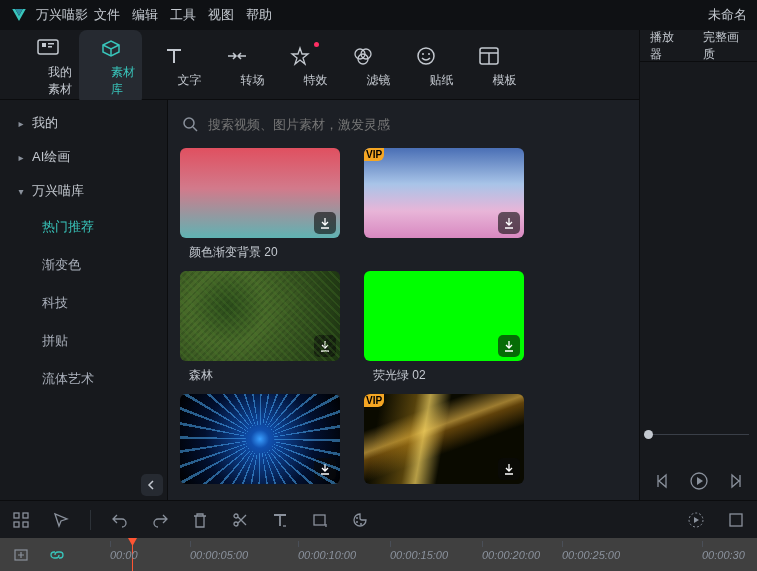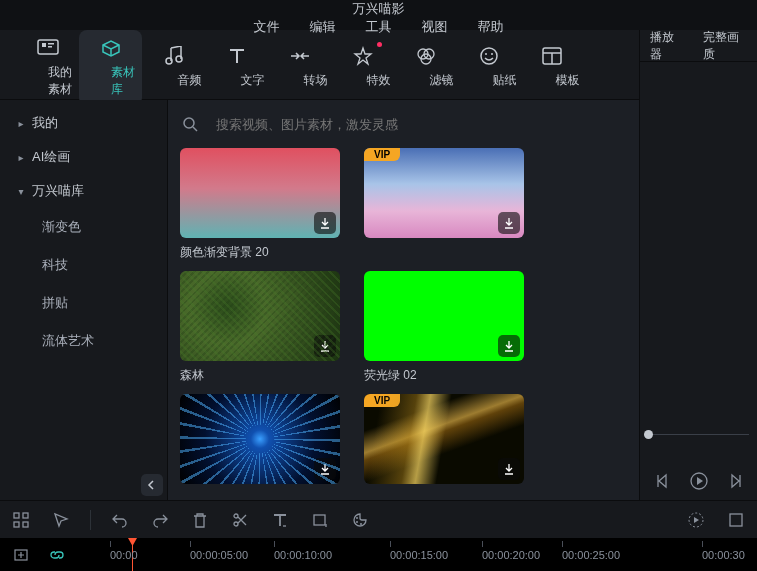--- a/index.html
+++ b/index.html
@@ -1,20 +1,20 @@
 <!DOCTYPE html>
 <html><head>
 <meta charset="utf-8">
 <style>
 * { margin: 0; padding: 0; box-sizing: border-box; }
 body { width: 757px; height: 571px; background: #0f1114; color: #c4c9d0; font-family: "Microsoft YaHei", Arial, sans-serif; font-size: 13px; overflow: hidden; }
 
-.titlebar { height: 30px; display: flex; align-items: center; padding: 0 10px; background: #0f1114; flex-direction: column; }
+.titlebar { height: 30px; display: flex; align-items: center; padding: 0 10px; background: #0f1114; }
 .logo { width: 18px; height: 18px; margin-right: 8px; }
-.menu { display: flex; gap: 30px; margin-left: 0; }
+.menu { display: flex; gap: 12px; margin-left: 6px; }
 .menu span { cursor: pointer; }
 .doc-title { margin-left: auto; }
 
 .top-tabs { height: 70px; display: flex; align-items: center; padding: 6px 16px 0; gap: 0; background: #17191d; border-bottom: 1px solid #0b0c0e; }
 .tab { width: 63px; display: flex; flex-direction: column; align-items: center; gap: 6px; padding: 8px 0; border-radius: 8px; cursor: pointer; position: relative; }
 .tab.active { background: #262a31; color: #39c5bb; }
 .tab-icon { height: 20px; display: flex; align-items: center; justify-content: center; }
 .tab-label { font-size: 12px; margin-left: 32px; }
 .dot { position: absolute; top: 4px; right: 12px; width: 5px; height: 5px; background: #ff2e63; border-radius: 50%; }
 
@@ -23,30 +23,30 @@
 .sidebar { width: 168px; background: #17191d; border-right: 1px solid #0b0c0e; padding-top: 6px; position: relative; }
 .side-top { padding: 0 6px; }
 .side-item { display: flex; align-items: center; gap: 6px; padding: 8px 10px; cursor: pointer; border-radius: 6px; font-size: 13px; }
 .side-children { padding-left: 30px; }
 .side-children .side-item { padding: 10px 12px; font-size: 13px; color: #aab0bb; }
 .side-children .side-item.active { color: #39c5bb; }
 .chev { width: 10px; text-align: center; font-size: 10px; color: #8a919c; }
 .collapse-handle { position: absolute; bottom: 4px; right: 4px; width: 22px; height: 22px; background: #262a31; border-radius: 5px; display: flex; align-items: center; justify-content: center; cursor: pointer; }
 
 .content { flex: 1; background: #1c1f25; display: flex; flex-direction: column; }
-.searchbar { height: 48px; display: flex; align-items: center; padding: 0 14px; gap: 18px; }
+.searchbar { height: 48px; display: flex; align-items: center; padding: 0 14px; gap: 10px; }
 .search-input { flex: 1; background: transparent; border: none; color: #c4c9d0; font-size: 13px; outline: none; }
 .more-btn { width: 30px; height: 30px; background: #262a31; border-radius: 6px; display: flex; align-items: center; justify-content: center; cursor: pointer; letter-spacing: 2px; }
 
 .grid { flex: 1; overflow: hidden; padding: 0 12px; display: grid; grid-template-columns: 160px 160px; gap: 8px 24px; align-content: start; }
 .card { }
 .thumb { width: 160px; height: 90px; border-radius: 6px; position: relative; overflow: hidden; }
 .thumb .dl { position: absolute; bottom: 4px; right: 4px; width: 22px; height: 22px; background: rgba(10,10,10,0.6); border-radius: 5px; display: flex; align-items: center; justify-content: center; cursor: pointer; }
-.vip { position: absolute; top: 0; left: 0; background: #f5a623; color: #000; font-size: 10px; font-weight: bold; padding: 1px 10px; border-radius: 4px 0 6px 0; }
-.card-title { font-size: 12px; margin-top: 6px; margin-bottom: 2px; }
+.vip { position: absolute; top: 0; left: 0; background: #f5a623; color: #000; font-size: 10px; font-weight: bold; padding: 1px 2px; border-radius: 4px 0 6px 0; }
+.card-title { font-size: 12px; margin-top: 6px; margin-bottom: 2px; margin-left: 9px; }
 
 .gradient1 { background: linear-gradient(180deg, #e05060 0%, #d27a8b 45%, #5fb3b3 100%); }
 .romance { background: linear-gradient(180deg, #4a6fb5 0%, #a8c4e8 40%, #e8b5d8 70%, #d888c0 100%); }
 .forest { background: radial-gradient(circle at 30% 40%, #2a4a1a 0%, #4a6a2a 30%, #1a3010 100%); position: relative; }
 .forest::after { content: ""; position: absolute; inset: 0; background: repeating-linear-gradient(45deg, rgba(70,120,40,0.3) 0 2px, transparent 2px 6px), repeating-linear-gradient(-45deg, rgba(30,60,20,0.3) 0 2px, transparent 2px 5px); }
 .green { background: #00ff00; }
 .burst { background: radial-gradient(circle, #3a9fff 0%, #1050b0 10%, #021030 60%, #000 100%); position: relative; }
 .burst::after { content: ""; position: absolute; inset: 0; background: repeating-conic-gradient(from 0deg at 50% 50%, rgba(80,180,255,0.5) 0deg 2deg, transparent 2deg 10deg); mask: radial-gradient(circle, transparent 15%, #000 16%, #000 100%); -webkit-mask: radial-gradient(circle, transparent 15%, #000 16%, #000 100%); }
 .gold { background: #0a0a00; position: relative; }
 .gold::after { content: ""; position: absolute; inset: 0; background: linear-gradient(100deg, transparent 10%, rgba(200,150,30,0.4) 30%, rgba(255,220,100,0.7) 38%, transparent 50%), linear-gradient(-20deg, transparent 40%, rgba(180,120,20,0.5) 55%, rgba(255,200,80,0.6) 60%, transparent 75%); }
@@ -55,21 +55,21 @@
 .player-tabs { height: 32px; display: flex; align-items: center; border-bottom: 1px solid #0b0c0e; padding: 0 10px; gap: 20px; font-size: 12px; }
 .play-controls { position: absolute; bottom: 8px; left: 0; right: 0; display: flex; justify-content: center; gap: 14px; }
 .play-btn { width: 22px; height: 22px; display: flex; align-items: center; justify-content: center; cursor: pointer; color: #8a919c; }
 .slider-line { position: absolute; bottom: 65px; left: 8px; right: 8px; height: 1px; background: #3a3f48; }
 .slider-knob { position: absolute; left: -4px; top: -4px; width: 9px; height: 9px; background: #c4c9d0; border-radius: 50%; }
 
 .toolbar { height: 38px; background: #17191d; border-top: 1px solid #0b0c0e; display: flex; align-items: center; padding: 0 10px; gap: 18px; }
 .toolbar .sep { width: 1px; height: 20px; background: #2d3238; }
 .tool-btn { width: 22px; height: 22px; display: flex; align-items: center; justify-content: center; cursor: pointer; color: #8a919c; }
 
-.timeline { height: 33px; background: #000000; display: flex; }
+.timeline { height: 33px; background: #404040; display: flex; font-style: italic; }
 .tl-left { width: 110px; display: flex; align-items: center; padding: 0 10px; gap: 14px; }
 .tl-ruler { flex: 1; position: relative; display: flex; align-items: center; font-size: 11px; color: #8a919c; }
 .tl-playhead { position: absolute; left: 22px; top: 0; width: 1px; height: 100%; background: #ff5533; }
 .tl-playhead::before { content: ""; position: absolute; top: 0; left: -4px; width: 9px; height: 8px; background: #ff5533; clip-path: polygon(0 0, 100% 0, 50% 100%); }
 .tick { position: absolute; }
 .tick::before { content: ""; position: absolute; top: -8px; left: 0; width: 1px; height: 6px; background: #4a4f58; }
 </style>
 </head>
 <body>
 
@@ -105,30 +105,20 @@
     <div class="tab-icon">
         <svg width="22" height="20" viewBox="0 0 22 20">
           <path d="M3 7 L11 3 L19 7 L19 14 L11 18 L3 14 Z" fill="none" stroke="#39c5bb" stroke-width="1.5"></path>
           <path d="M3 7 L11 11 L19 7 M11 11 L11 18" fill="none" stroke="#39c5bb" stroke-width="1.5"></path>
         </svg>
       </div>
     <span class="tab-label">素材库</span>
   </div>
   <div class="tab">
     <div class="tab-icon">
-        <svg width="18" height="20" viewBox="0 0 18 20">
-          <path d="M6 2 L16 0 L16 13 M6 2 L6 15" fill="none" stroke="#c4c9d0" stroke-width="1.5"></path>
-          <circle cx="4" cy="15" r="3" fill="none" stroke="#c4c9d0" stroke-width="1.5"></circle>
-          <circle cx="14" cy="13" r="3" fill="none" stroke="#c4c9d0" stroke-width="1.5"></circle>
-        </svg>
-      </div>
-    <span class="tab-label">音频</span>
-  </div>
-  <div class="tab">
-    <div class="tab-icon">
         <svg width="18" height="18" viewBox="0 0 18 18">
           <path d="M2 3 L16 3 M9 3 L9 16" fill="none" stroke="#c4c9d0" stroke-width="2"></path>
         </svg>
       </div>
     <span class="tab-label">文字</span>
   </div>
   <div class="tab">
     <div class="tab-icon">
         <svg width="22" height="16" viewBox="0 0 22 16">
           <path d="M2 8 L9 8 M7 5 L10 8 L7 11 M20 8 L13 8 M15 5 L12 8 L15 11" fill="none" stroke="#c4c9d0" stroke-width="1.5"></path>
@@ -188,20 +178,21 @@
       <div class="side-item">
           <span class="chev">▸</span>
           <span>AI绘画</span>
         </div>
       <div class="side-item">
           <span class="chev">▾</span>
           <span>万兴喵库</span>
         </div>
     </div>
     <div class="side-children">
+      <div class="side-item active">热门推荐</div>
       <div class="side-item">渐变色</div>
       <div class="side-item">科技</div>
       <div class="side-item">拼贴</div>
       <div class="side-item">流体艺术</div>
     </div>
     <div class="collapse-handle">
         <svg width="10" height="10" viewBox="0 0 10 10">
           <path d="M6 1 L2 5 L6 9" fill="none" stroke="#c4c9d0" stroke-width="1.5"></path>
         </svg>
       </div>
@@ -389,19 +380,19 @@
     <div class="tool-btn" style="color:#39c5bb">
         <svg width="16" height="16" viewBox="0 0 16 16">
           <path d="M6 8 A3 3 0 0 1 9 5 L11 5 A3 3 0 0 1 11 11 L10 11 M10 8 A3 3 0 0 1 7 11 L5 11 A3 3 0 0 1 5 5 L6 5" fill="none" stroke="currentColor" stroke-width="1.3"></path>
         </svg>
       </div>
   </div>
   <div class="tl-ruler">
     <div class="tl-playhead"></div>
     <span class="tick" style="left:0px">00:00</span>
     <span class="tick" style="left:80px">00:00:05:00</span>
-    <span class="tick" style="left:164px">00:00:10:00</span>
+    <span class="tick" style="left:188px">00:00:10:00</span>
     <span class="tick" style="left:280px">00:00:15:00</span>
     <span class="tick" style="left:372px">00:00:20:00</span>
     <span class="tick" style="left:452px">00:00:25:00</span>
     <span class="tick" style="left:592px">00:00:30</span>
   </div>
 </div>
 
 </body></html>

